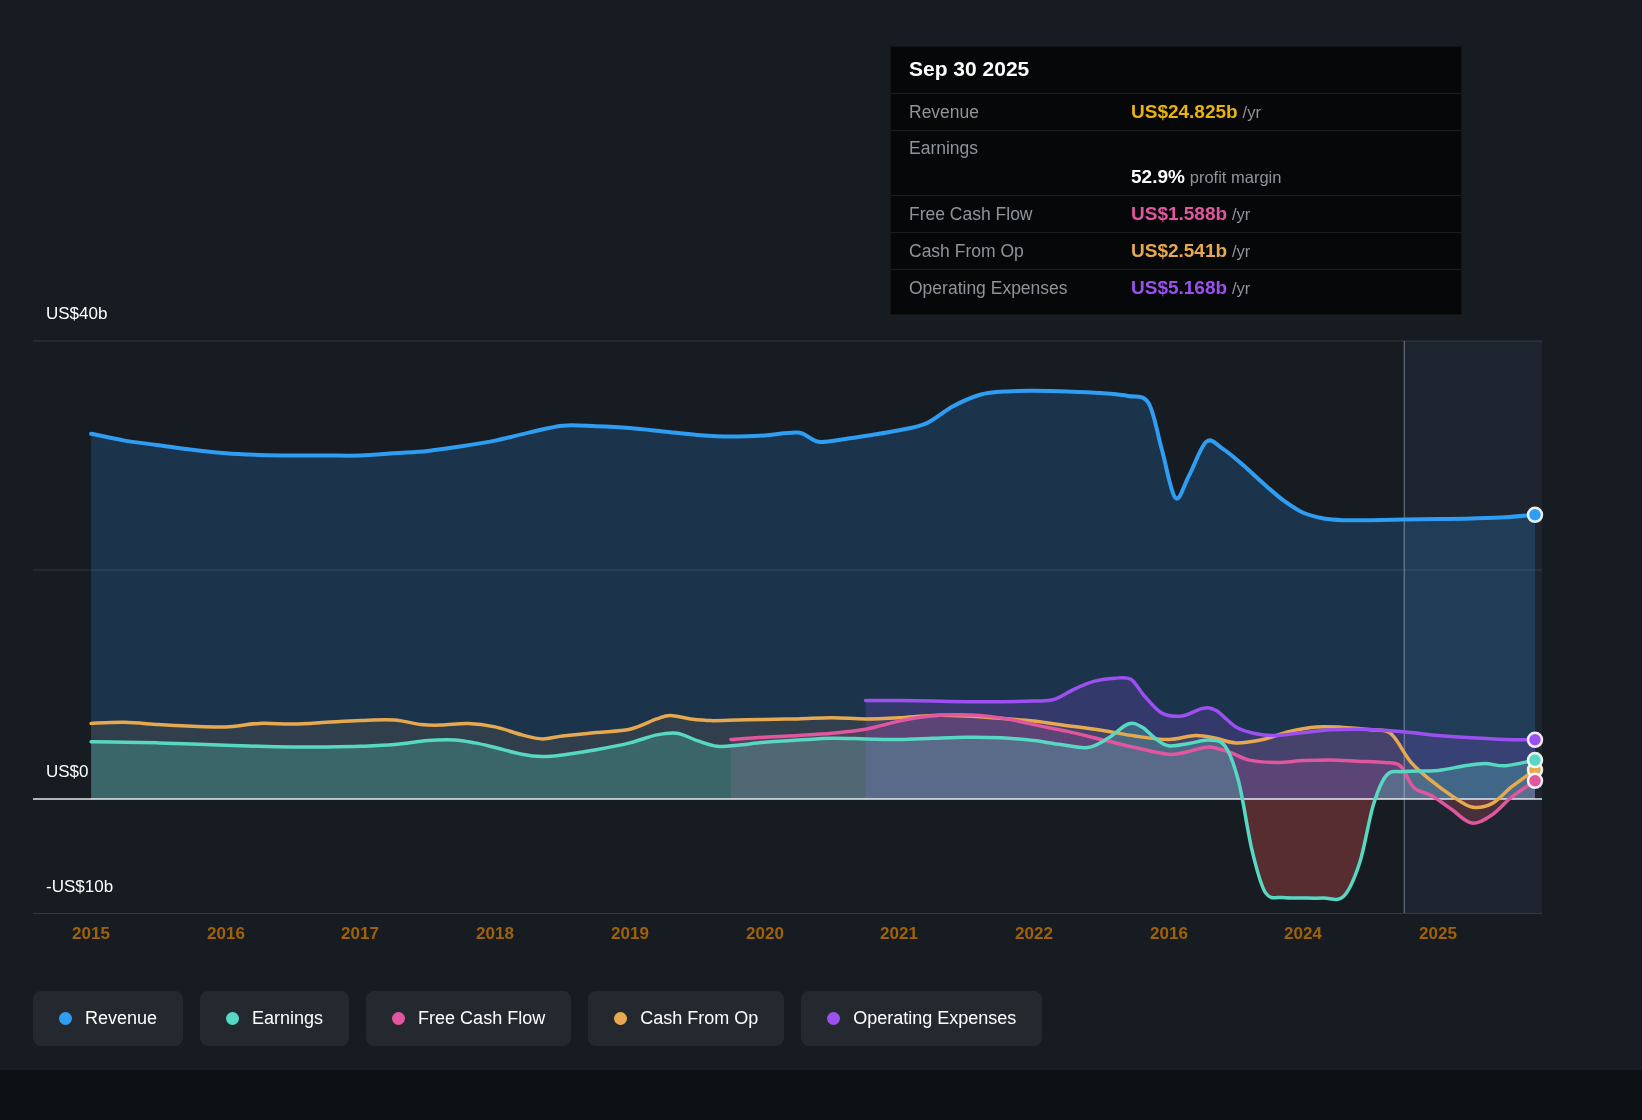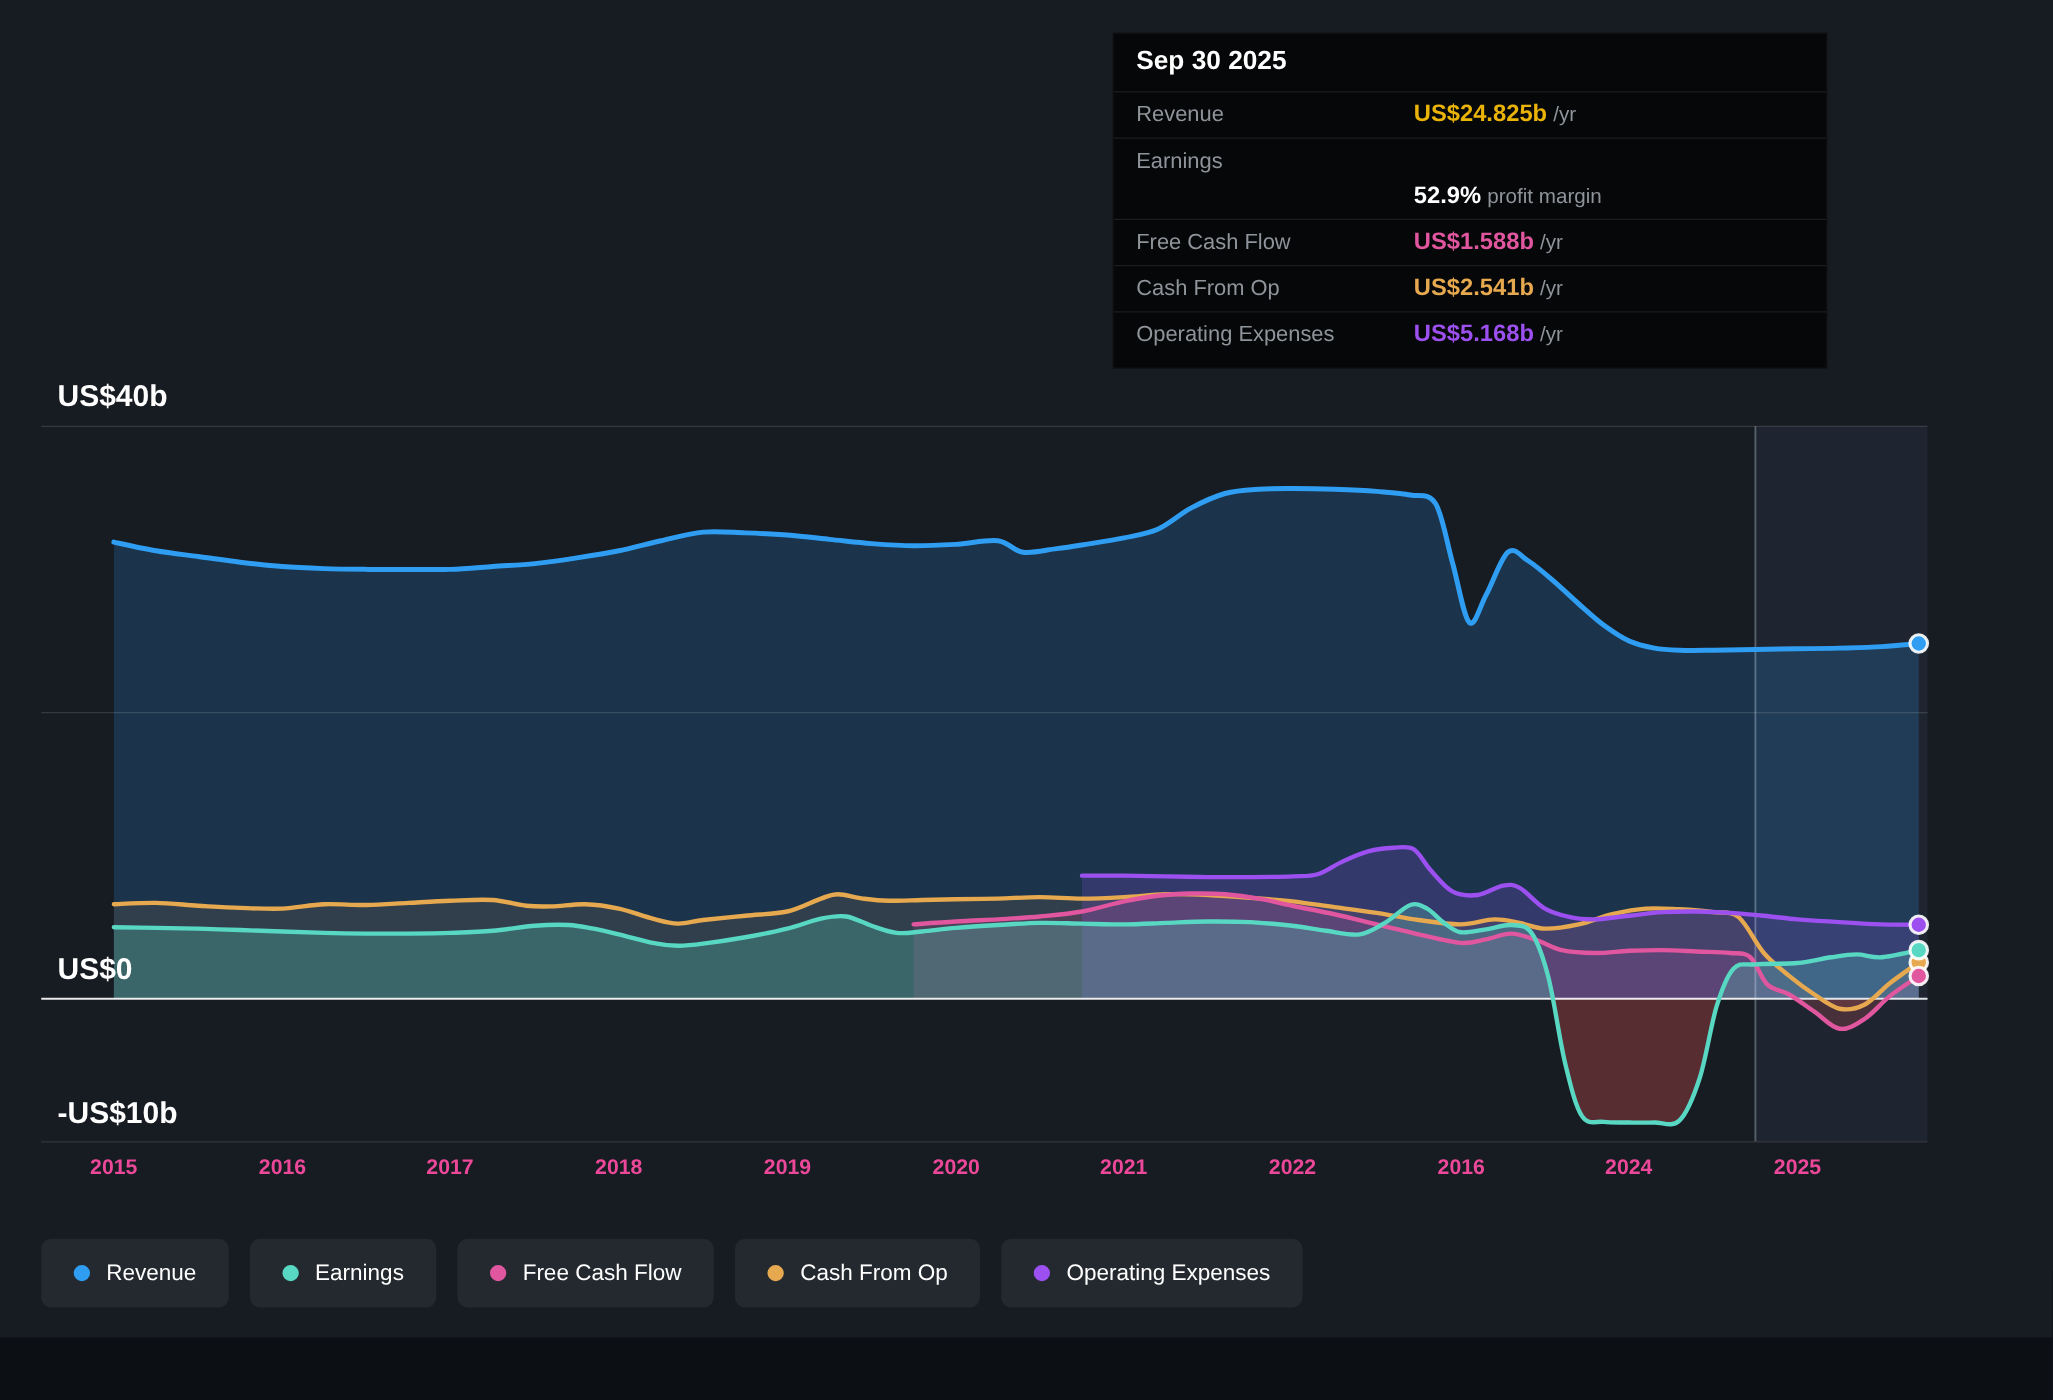--- a/index.html
+++ b/index.html
@@ -4,46 +4,46 @@
 <style>
   html,body{margin:0;padding:0;background:#101318;}
   .page{
     position:relative;width:1642px;height:1120px;overflow:hidden;
     background:#171b22;
     font-family:"Liberation Sans","DejaVu Sans",sans-serif;
     -webkit-font-smoothing:antialiased;
   }
   
   .tooltip{
-    position:absolute;left:890px;top:26px;width:572px;box-sizing:border-box;
+    position:absolute;left:890px;top:46px;width:572px;box-sizing:border-box;
     background:#060708;border:1px solid rgba(255,255,255,0.05);
     padding:6px 0 8px 0;z-index:5;
   }
   .tt-title{
     padding:4px 18px 12px 18px;font-size:21px;font-weight:700;color:#ffffff;
   }
   .tt-row{
     display:grid;grid-template-columns:222px 1fr;align-items:baseline;
     padding:7px 18px;border-top:1px solid rgba(255,255,255,0.09);
     font-size:17.5px;
   }
   .tt-row.no-border{border-top:none;padding-top:0;}
   .tt-label{color:#8f949b;}
   .tt-val b{font-size:19px;font-weight:700;}
   .tt-suffix{color:#8f949b;font-size:16.5px;font-weight:400;}
   .tt-margin b{color:#ffffff;font-size:19px;font-weight:700;}
   
   .chart-area{position:absolute;inset:0;}
   #chart-svg{position:absolute;left:0;top:0;}
   .ylab{
-    position:absolute;left:46px;color:#ffffff;font-size:24px;font-weight:700;
+    position:absolute;left:46px;color:#ffffff;font-size:17px;font-weight:400;
     white-space:nowrap;z-index:2;
   }
   .xlab{
-    position:absolute;top:924px;width:80px;text-align:center;color:#ec4899;
+    position:absolute;top:924px;width:80px;text-align:center;color:#a16207;
     font-size:17px;font-weight:600;z-index:2;
   }
   
   .legend{
     position:absolute;left:33px;top:991px;display:flex;gap:17px;z-index:4;
   }
   .legend-pill{
     display:flex;align-items:center;gap:13px;height:55px;padding:0 26px;
     background:#24292f;border-radius:8px;color:#ffffff;font-size:18px;
     cursor:pointer;user-select:none;

